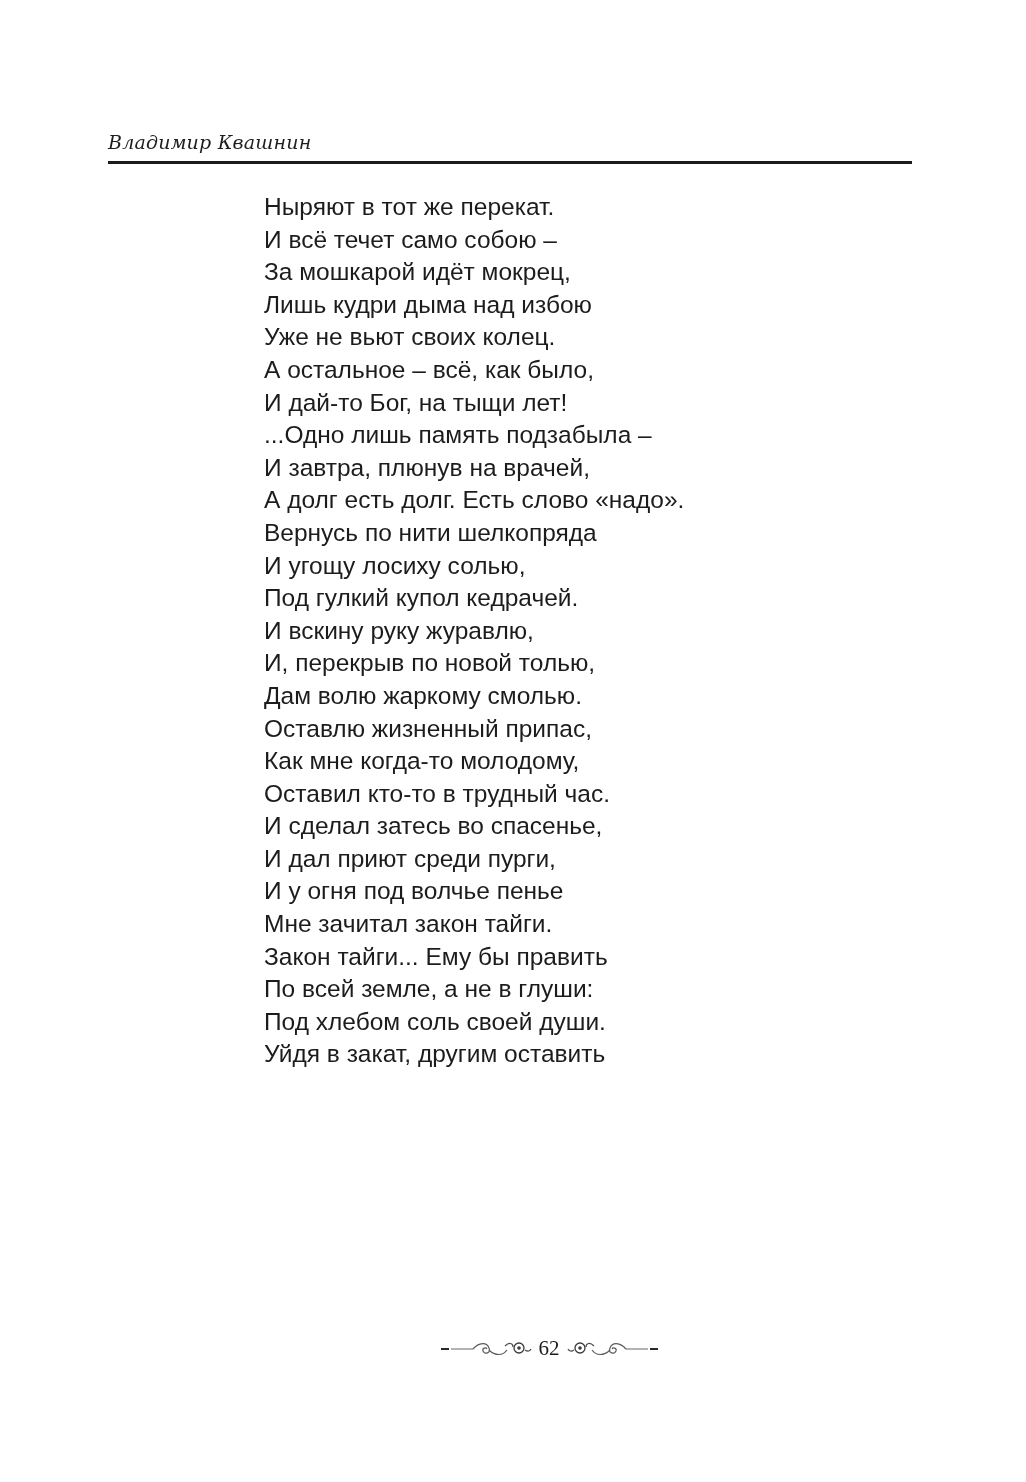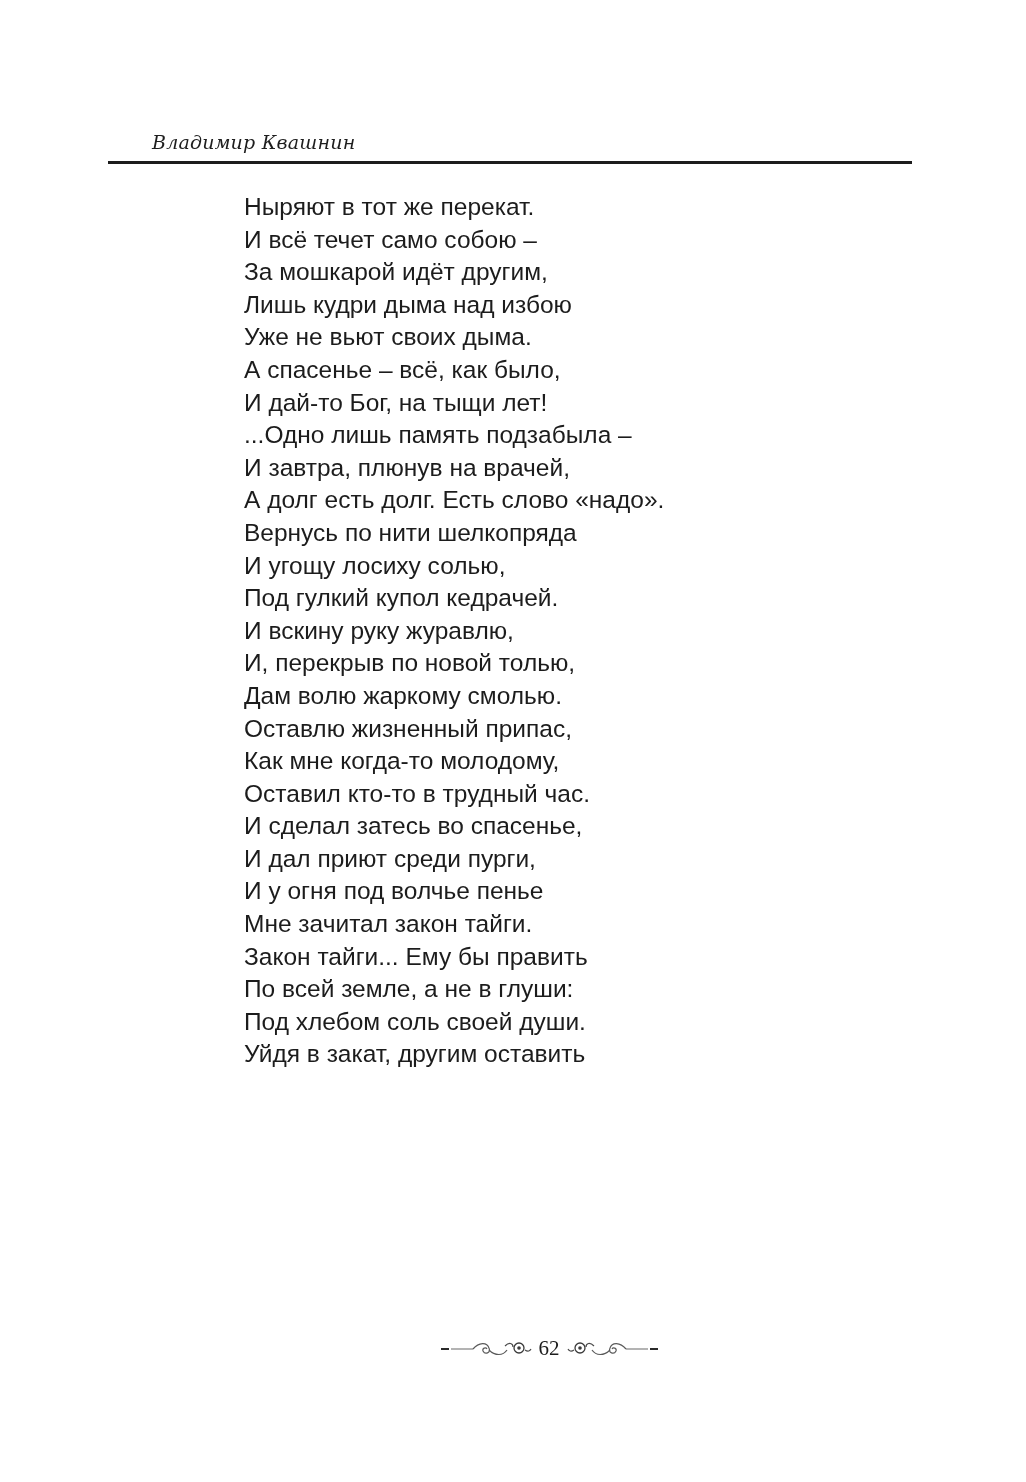--- a/index.html
+++ b/index.html
@@ -16,33 +16,32 @@
     }
     .running-head {
       position: absolute;
       left: 108px;
       top: 131px;
       font-family: "DejaVu Serif", "Liberation Serif", serif;
       font-style: italic;
       font-size: 19px;
       letter-spacing: 0.2px;
       color: #1e1e1e;
-      margin-left: 44px;
     }
     .head-rule {
       position: absolute;
       left: 108px;
       top: 161px;
       width: 804px;
       height: 3px;
       background: #1c1c1c;
     }
     .poem {
       position: absolute;
-      left: 244px;
+      left: 264px;
       top: 191px;
       margin: 0;
       padding: 0;
       list-style: none;
       font-family: "Liberation Sans", "DejaVu Sans", sans-serif;
       font-size: 24.5px;
       line-height: 32.6px;
       color: #1c1c1c;
       white-space: nowrap;
     }
@@ -75,24 +74,24 @@
   </style>
 </head>
 <body>
 
 <div class="running-head">Владимир Квашнин</div>
 <div class="head-rule"></div>
 
 <ul class="poem">
   <li>Ныряют в тот же перекат.</li>
   <li>И всё течет само собою –</li>
-  <li>За мошкарой идёт другим,</li>
+  <li>За мошкарой идёт мокрец,</li>
   <li>Лишь кудри дыма над избою</li>
-  <li>Уже не вьют своих дыма.</li>
-  <li>А спасенье – всё, как было,</li>
+  <li>Уже не вьют своих колец.</li>
+  <li>А остальное – всё, как было,</li>
   <li>И дай-то Бог, на тыщи лет!</li>
   <li>...Одно лишь память подзабыла –</li>
   <li>И завтра, плюнув на врачей,</li>
   <li>А долг есть долг. Есть слово «надо».</li>
   <li>Вернусь по нити шелкопряда</li>
   <li>И угощу лосиху солью,</li>
   <li>Под гулкий купол кедрачей.</li>
   <li>И вскину руку журавлю,</li>
   <li>И, перекрыв по новой толью,</li>
   <li>Дам волю жаркому смолью.</li>

